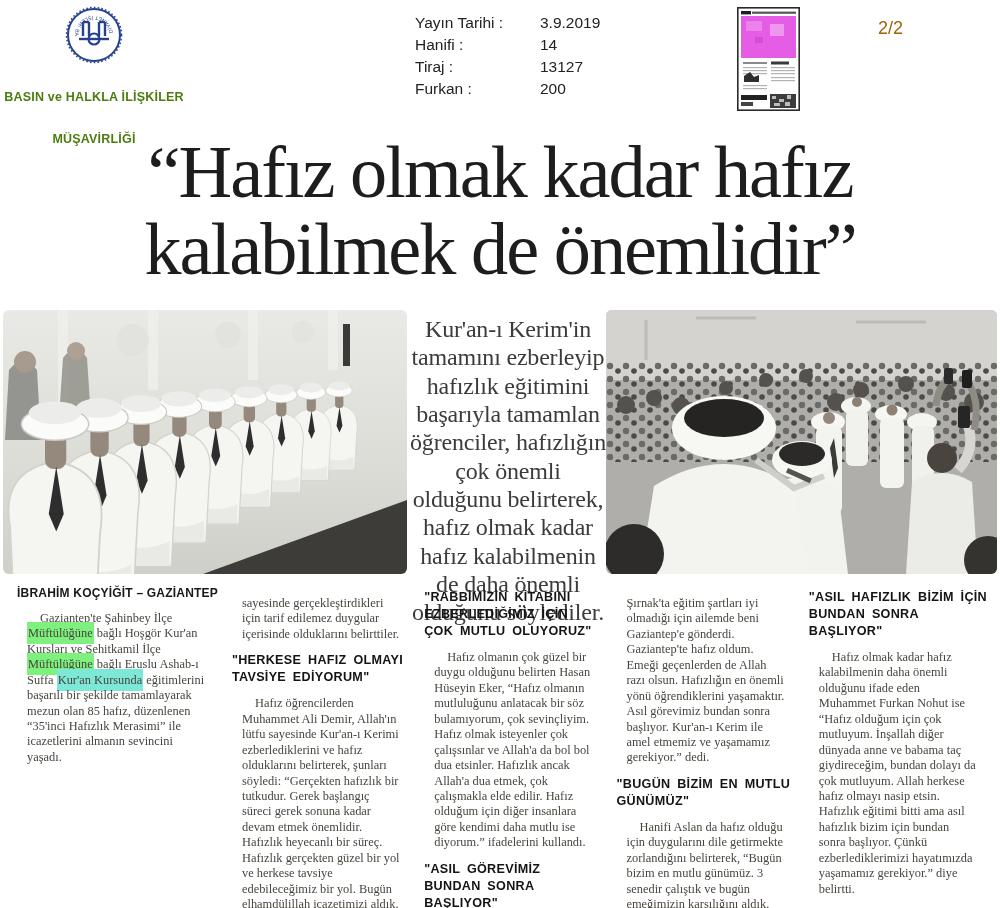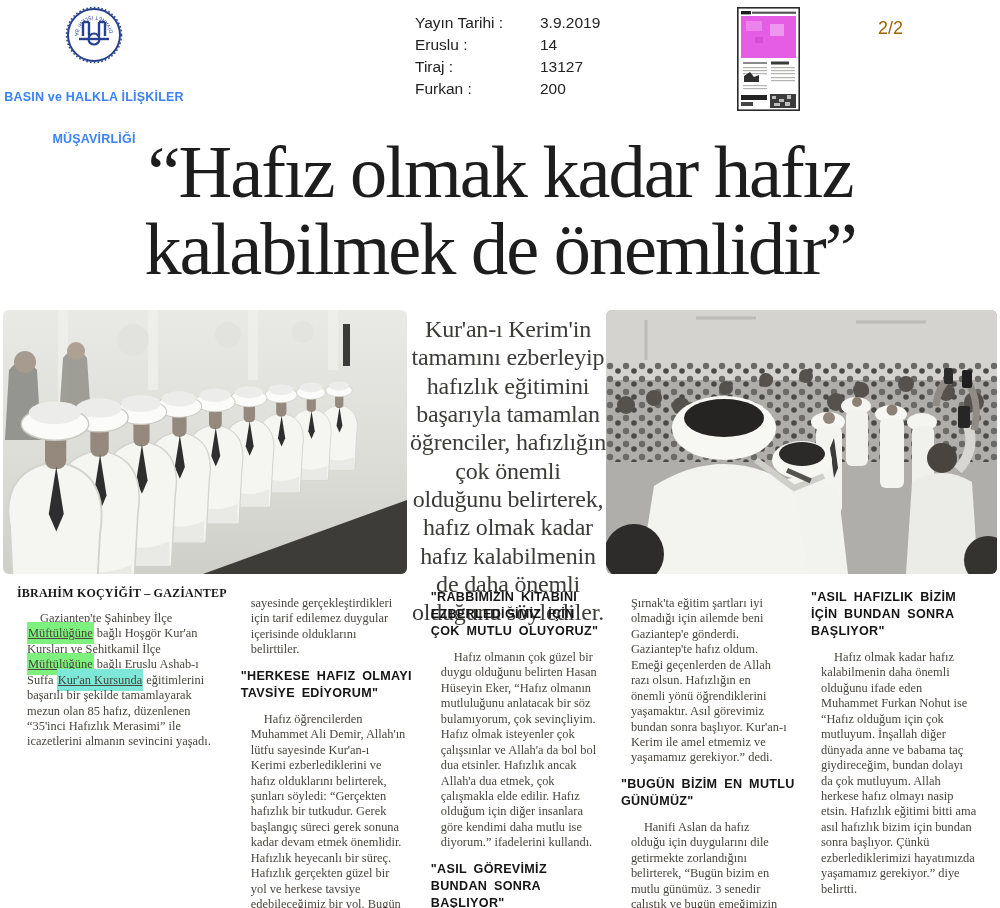--- a/index.html
+++ b/index.html
@@ -4,21 +4,21 @@
 <style>
   * { margin:0; padding:0; box-sizing:border-box; }
   html,body { background:#fff; }
   .page { position:relative; width:1000px; height:908px; background:#ffffff; overflow:hidden;
           font-family:"Liberation Serif", serif; }
 
   
   .logo { position:absolute; left:4px; top:6px; width:180px; text-align:center; }
   .logo .emblem { display:block; margin:0 auto 4px auto; }
   .logo .agency-line { font-family:"Liberation Sans", sans-serif; font-weight:bold;
-        color:#3b82f6; font-size:12.5px; line-height:1.45; letter-spacing:0.2px;margin-top:24px; }
+        color:#4d7c0f; font-size:12.5px; line-height:1.45; letter-spacing:0.2px;margin-top:24px; }
   .pub { position:absolute; left:203px; top:13px; font-family:"Liberation Sans", sans-serif; color:#1c1c1c; }
   .pub .name { font-size:20px; font-weight:bold; letter-spacing:0.4px; border-bottom:2px solid #1c1c1c;
         padding-bottom:3px; display:inline-block; }
   .pub .line { font-size:15.5px; margin-top:4px; letter-spacing:0.3px; }
   .meta { position:absolute; left:415px; top:14px; font-family:"Liberation Sans", sans-serif;
         font-size:15.5px; color:#222; }
   .meta .row { display:flex; height:22px; }
   .meta .label { width:125px; }
   .meta .value { width:120px; }
   .thumb { position:absolute; left:737px; top:7px; }
@@ -33,27 +33,27 @@
   
   .photo-left  { position:absolute; left:3px;  top:310px; width:404px; height:264px; border-radius:6px; overflow:hidden; }
   .photo-right { position:absolute; left:606px; top:310px; width:391px; height:264px; border-radius:6px; overflow:hidden; }
   .lead { position:absolute; left:409px; top:315px; width:198px; height:260px; text-align:center;
         font-size:24px; line-height:1.18; color:#3b3b39; letter-spacing:-0.2px; }
 
   
   .body-cols { position:absolute; left:17px; top:586px; width:970px;
         display:grid; grid-template-columns:repeat(5,1fr); column-gap:14px; }
   .col { font-size:12.4px; line-height:1.245; color:#49453e; }
-  .byline { font-family:Liberation Serif, serif; font-weight:bold; font-size:12px;
+  .byline { font-family:Liberation Sans, sans-serif; font-weight:bold; font-size:12px;
         letter-spacing:0.2px; color:#181818; white-space:nowrap; margin-bottom:6px; }
   .subhead { font-family:"Liberation Sans", sans-serif; font-weight:bold; font-size:12.6px;
         line-height:1.35; letter-spacing:0.3px; word-spacing:3px; color:#141414; margin:3px 0 3px 0; }
   .para { margin:10px; }
   .para.indent { text-indent:13px; }
-  .hl { padding:4px 1px;text-decoration:underline; }
+  .hl { padding:4px 1px; }
 </style>
 </head>
 <body>
 
 <div class="page">
 
   <div class="logo">
     <svg class="emblem" width="58" height="58" viewBox="0 0 58 58">
       <circle cx="29" cy="29" r="26" fill="none" stroke="#25418f" stroke-width="2"></circle>
       <circle cx="29" cy="29" r="27.5" fill="none" stroke="#25418f" stroke-width="1.5" stroke-dasharray="1.6 2.2"></circle>
@@ -78,21 +78,21 @@
     <div class="agency-line">MÜŞAVİRLİĞİ</div>
   </div>
 
 
   <div class="meta">
     <div class="row">
       <span class="label">Yayın Tarihi :</span>
       <span class="value">3.9.2019</span>
     </div>
     <div class="row">
-      <span class="label">Eruslu :</span>
+      <span class="label">Hanifi :</span>
       <span class="value">14</span>
     </div>
     <div class="row">
       <span class="label">Tiraj :</span>
       <span class="value">13127</span>
     </div>
     <div class="row">
       <span class="label">Furkan :</span>
       <span class="value">200</span>
     </div>

